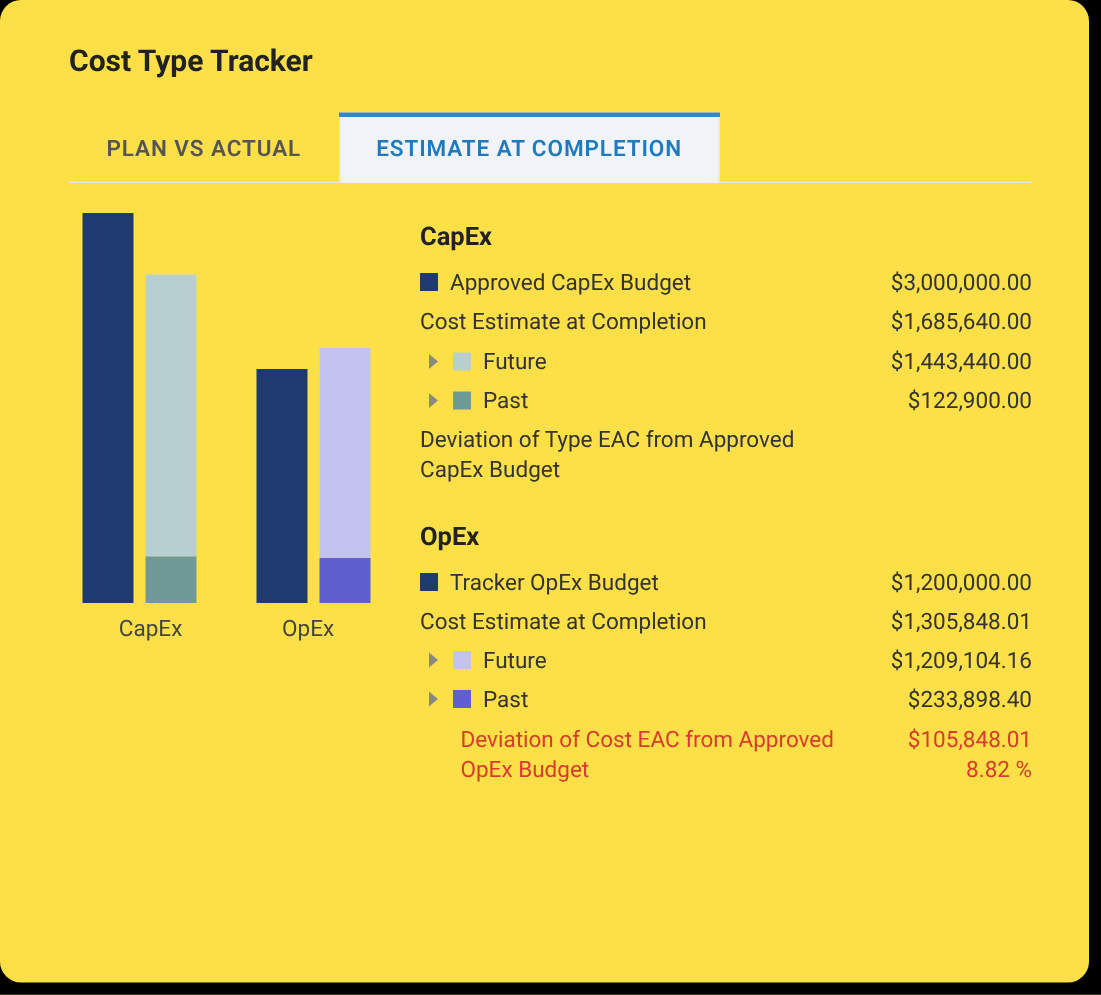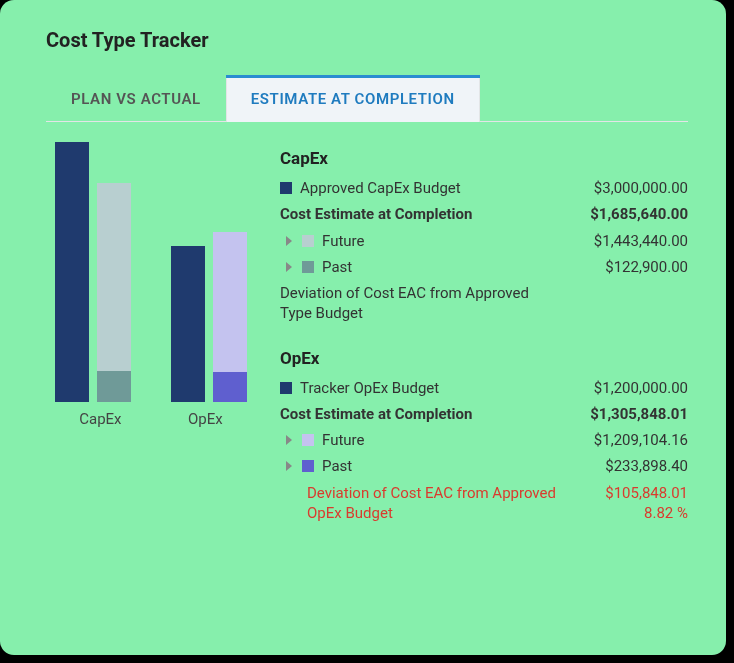--- a/index.html
+++ b/index.html
@@ -1,18 +1,18 @@
 <!DOCTYPE html>
 <html><head>
 <meta charset="utf-8">
 <style>
   * { box-sizing: border-box; margin: 0; padding: 0; }
   html, body { width: 734px; height: 663px; font-family: -apple-system, BlinkMacSystemFont, "Segoe UI", Roboto, Arial, sans-serif; background: #000; }
   .card {
-    background: #86efac;
+    background: #fde047;
     border-radius: 14px;
     width: 726px;
     height: 655px;
     margin: 0;
     padding: 28px 38px 28px 46px;
     box-shadow: 0 0 0 1px rgba(0,0,0,0.03);
     position: relative;
   }
   .title { font-size: 20px; font-weight: 700; color: #222; margin-bottom: 22px; }
   .tabs {
@@ -54,21 +54,21 @@
     padding: 0 4px;
     margin-bottom: 8px;
   }
   .group { display: flex; align-items: flex-end; gap: 8px; flex: 1; justify-content: center; }
   .bar { width: 34px; display: flex; flex-direction: column-reverse; }
   .seg { width: 100%; }
   .axis-labels { display: flex; justify-content: space-around; font-size: 15px; color: #444; }
   .data-col { flex: 1; padding-top: 6px; }
   .section-title { font-size: 17px; font-weight: 700; color: #222; margin-bottom: 10px; }
   .row { display: flex; justify-content: space-between; align-items: flex-start; font-size: 15px; color: #333; margin-bottom: 6px; line-height: 1.35; }
-  .row.bold { font-weight: 700; }
+  .row.bold { font-weight: 400; }
   .row .lbl { display: flex; align-items: center; gap: 8px; max-width: 260px; }
   .row .val { text-align: right; white-space: nowrap; }
   .row.neg .val, .row.neg .lbl { color: #d93b2e; margin-left: 27px; }
   .sw { width: 12px; height: 12px; display: inline-block; flex-shrink: 0; }
   .chev { display:inline-block; width:0; height:0; border-top:5px solid transparent; border-bottom:5px solid transparent; border-left:6px solid #888; margin-left:6px; margin-right:2px; flex-shrink:0; }
   .section-gap { height: 18px; }
   .multiline .lbl { line-height: 1.35; }
 </style>
 </head>
 <body>
@@ -139,21 +139,21 @@
       <div class="row">
         <span class="lbl">
             <span class="chev"></span>
             <span class="sw" style="background: rgb(111, 154, 152);"></span>
             <span>Past</span>
           </span>
         <span class="val">$122,900.00</span>
       </div>
 
       <div class="row multiline">
-        <span class="lbl">Deviation of Cost EAC from Approved Type Budget</span>
+        <span class="lbl">Deviation of Type EAC from Approved CapEx Budget</span>
       </div>
 
       <div class="section-gap"></div>
 
       <div class="section-title">OpEx</div>
 
       <div class="row">
         <span class="lbl">
             <span class="sw" style="background: rgb(31, 58, 110);"></span>
             <span>Tracker OpEx Budget</span>

